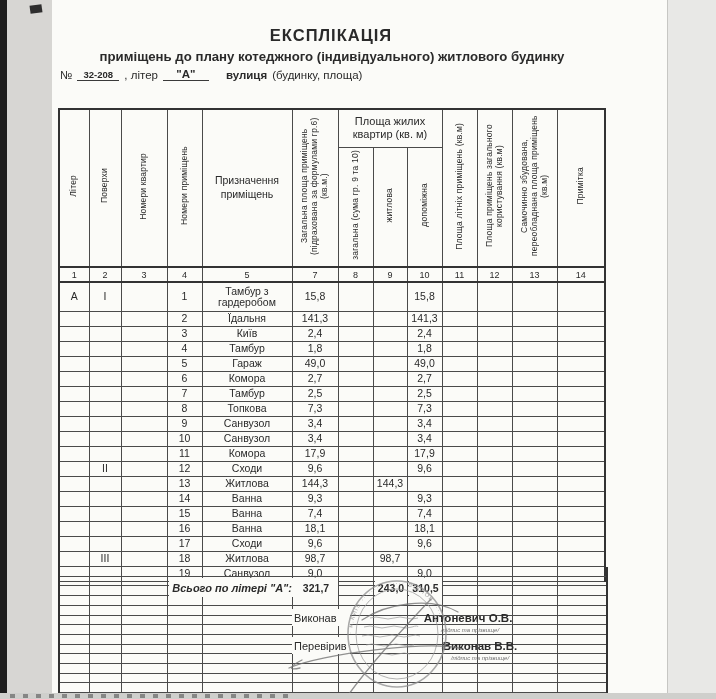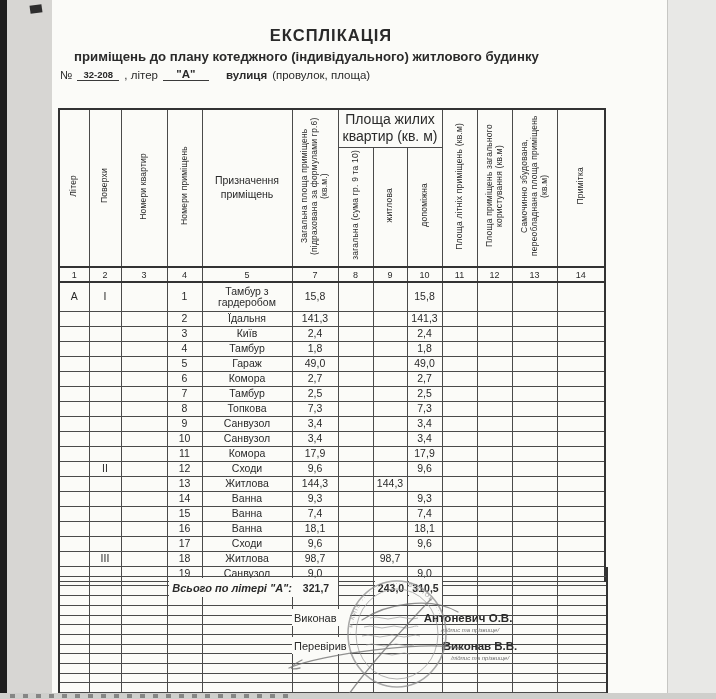--- a/index.html
+++ b/index.html
@@ -9,38 +9,38 @@
   .edge-gray-left{position:absolute;left:7px;top:0;width:45px;height:694px;background:#d7d6d3;}
   .page{position:absolute;left:52px;top:0;width:615px;height:693px;background:#fbfbf8;border-right:1px solid #c6c6c3;}
   .edge-gray-right{position:absolute;left:668px;top:0;width:48px;height:699px;background:#e8e8e6;}
   .edge-bottom{position:absolute;left:0;top:693px;width:716px;height:6px;background:#cfcfcc;}
   .speckles{position:absolute;left:10px;top:694px;width:280px;height:4px;opacity:.55;
     background:repeating-linear-gradient(90deg,#4a4a4a 0 5px,transparent 5px 13px);}
   .artifact{position:absolute;left:30px;top:5px;width:12px;height:8px;background:#2e2e2e;transform:rotate(-8deg);}
 
   .title{position:absolute;left:58px;top:26px;width:546px;text-align:center;
          font-size:16.5px;font-weight:bold;letter-spacing:1px;}
-  .subtitle{position:absolute;left:74px;top:49px;width:546px;
+  .subtitle{position:absolute;left:59px;top:49px;width:546px;text-align:center;
          font-size:13.2px;font-weight:bold;}
   .formline{position:absolute;left:60px;width:552px;display:flex;align-items:flex-end;font-size:11.5px;height:16px;}
   .fl3{top:65px;} .fl4{top:84px;}
   .lbl{white-space:nowrap;margin-right:5px;}
   .b{font-weight:bold;margin-top:47px;}
   .uval{display:inline-block;text-align:center;border-bottom:1px solid #3a3a3a;font-weight:bold;margin-right:5px;}
   .v-num{width:42px;font-size:9.5px;}
   .v-lit{width:46px;font-size:11.5px;}
   .ufill{flex:1;border-bottom:1px solid #3a3a3a;text-align:center;font-weight:bold;}
   .ital{font-style:italic;}
 
   table.main{position:absolute;left:58px;top:108px;width:548px;border-collapse:collapse;table-layout:fixed;
     border:2px solid #333;border-bottom-width:1px;}
   table.main th,table.main td{border:1px solid #4a4a4a;text-align:center;vertical-align:middle;padding:0 1px;}
   table.main th{font-weight:normal;}
   tr.h1{height:38px;} tr.h2{height:119px;}
-  .grouph{font-size:14px;line-height:1.25;padding:2px;}
+  .grouph{font-size:11px;line-height:1.25;padding:2px;}
   .col5h{font-size:10.5px;line-height:1.3;}
   .vert{writing-mode:vertical-rl;transform:rotate(180deg);display:inline-block;
         font-size:8.5px;line-height:1.15;letter-spacing:.2px;max-height:152px;}
   tr.h2 .vert{max-height:112px;}
   tr.numrow td{height:13px;font-size:9px;border-top:2px solid #333;border-bottom:2px solid #333;padding:0;}
   tbody.data td{height:14px;font-size:10.5px;line-height:1.05;}
   tbody.data tr.tall td{height:28px;}
 
   .bgrid{position:absolute;left:58px;top:567px;width:546px;height:126px;overflow:hidden;
     border-left:2px solid #333;border-right:2px solid #333;
@@ -87,21 +87,21 @@
 
   <div class="title">ЕКСПЛІКАЦІЯ</div>
   <div class="subtitle">приміщень до плану котеджного (індивідуального) житлового будинку</div>
 
   <div class="formline fl3">
     <span class="lbl">№</span>
     <span class="uval v-num">32-208</span>
     <span class="lbl">, літер</span>
     <span class="uval v-lit">"А"</span>
     <span class="lbl b" style="margin-left:12px;">вулиця</span>
-    <span class="lbl">(провулок, площа)</span>
+    <span class="lbl">(будинку, площа)</span>
   </div>
 
   <table class="main">
     <colgroup>
       <col style="width:30px">
         <col style="width:32px">
         <col style="width:46px">
         <col style="width:35px">
       <col style="width:90px">
         <col style="width:46px">

